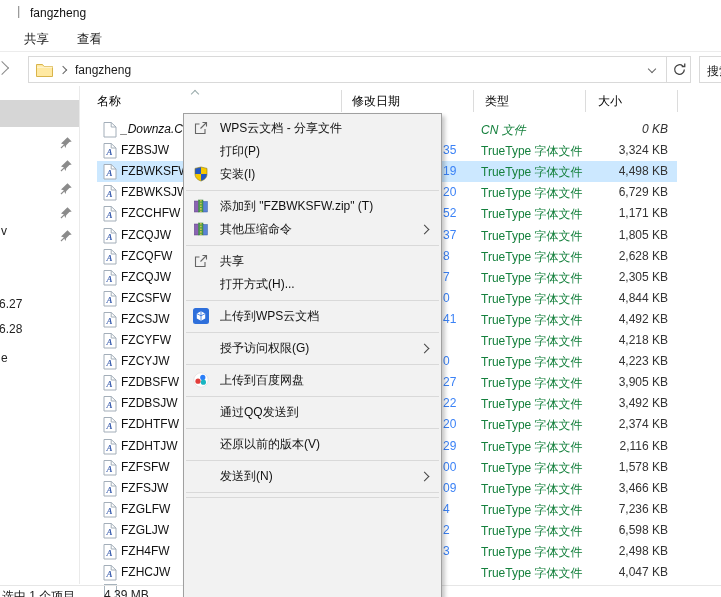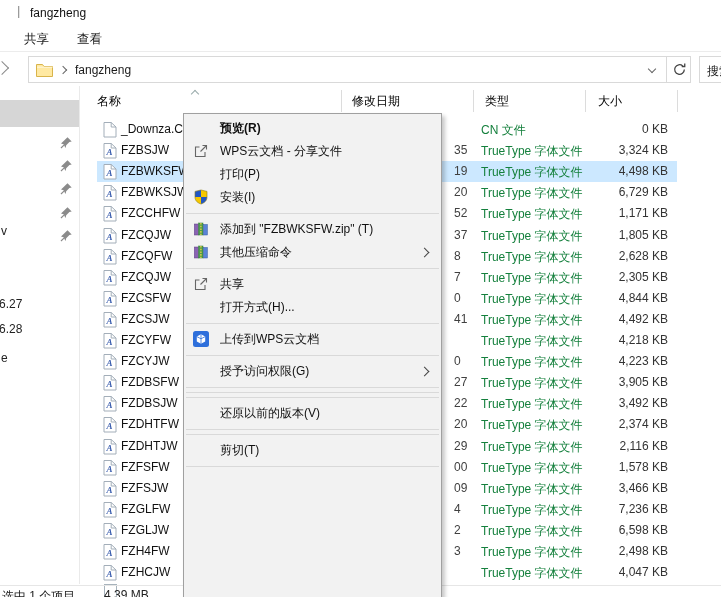--- a/index.html
+++ b/index.html
@@ -30,21 +30,21 @@
   .nav-frag{position:absolute;color:#222;white-space:nowrap}
   
   .hdr{position:absolute;top:93px;color:#000000;cursor:default}
   .hdr-caret{position:absolute;left:192px;top:91px;width:5px;height:5px;border-top:1px solid #9aa;border-right:1px solid #9aa;transform:rotate(-45deg)}
   .hdr-div{position:absolute;top:90px;width:1px;height:22px;background:#dcdcdc}
   
   .row{position:absolute;left:0;width:721px;height:21px}
   .row-sel{position:absolute;left:97px;top:0;width:580px;height:21px;background:#cce8ff}
   .row-icon{position:absolute;left:103px;top:2px}
   .row-name{position:absolute;left:121px;top:3px;color:#111;white-space:nowrap}
-  .row-date{position:absolute;left:454px;top:3px;color:#404040}
+  .row-date{position:absolute;left:443px;top:3px;color:#3b82f6}
   .row-type{position:absolute;left:481px;top:3px;color:#15803d;white-space:nowrap}
   .row-size{position:absolute;left:560px;top:3px;width:108px;text-align:right;color:#333}
   .row23-frag{position:absolute;left:104px;top:584px;width:11px;height:13px;border:1px solid #a7b3bc;background:#fff}
   
   .status-line{position:absolute;left:0;top:585px;width:721px;height:1px;background:#e6e6e6}
   .status-text{position:absolute;top:588px;white-space:nowrap;color:#222}
   .st-left{left:2px}.st-right{left:104px}
   
   .menu{position:absolute;left:183px;top:113px;width:259px;height:492px;background:#f2f2f2;
         border:1px solid #a0a0a0;box-shadow:3px 3px 4px rgba(0,0,0,.22);box-sizing:border-box;padding-top:3px;z-index:10}
@@ -118,21 +118,21 @@
 <span class="hdr-caret"></span>
 <span class="hdr" style="left:352px">修改日期</span>
 <span class="hdr" style="left:485px">类型</span>
 <span class="hdr" style="left:598px">大小</span>
 <span class="hdr-div" style="left:341px"></span>
 <span class="hdr-div" style="left:473px"></span>
 <span class="hdr-div" style="left:585px"></span>
 <span class="hdr-div" style="left:677px"></span>
 
 <div id="rows">
-  <div class="row" style="top: 119px;">
+  <div class="row" style="top: 119px; font-style: italic;">
 
     <span class="row-icon"><svg width="14" height="17" viewBox="0 0 14 17">
           <path d="M1 1.5h7.2L13 6v10H1z" fill="#fff" stroke="#a3aeb9"></path>
           <path d="M8.2 1.5V6H13" fill="none" stroke="#a3aeb9"></path>
         </svg></span>
     <span class="row-name">_Downza.C</span>
     <span class="row-date"></span>
     <span class="row-type">CN 文件</span>
     <span class="row-size">0 KB</span>
   </div>
@@ -410,25 +410,20 @@
     <span class="row-size">4,047 KB</span>
   </div>
 </div>
 <div class="row23-frag"></div>
 
 <div class="status-line"></div>
 <span class="status-text st-left">选中 1 个项目</span>
 <span class="status-text st-right">4.39 MB</span>
 
 <div class="menu" id="menu">
-  <div class="mi bold">
-    <span class="ic"></span>
-    <span class="lbl">预览(R)</span>
-    
-  </div>
 
   <div class="mi">
     <span class="ic"><svg width="16" height="16" viewBox="0 0 16 16" fill="none" stroke="#666" stroke-width="1.1">
           <path d="M6.5 4H2.5v9.5H12V9"></path>
           <path d="M9.5 2.5h4v4"></path>
           <path d="M13.5 2.5L7.5 8.5"></path>
         </svg></span>
     <span class="lbl">WPS云文档 - 分享文件</span>
     
   </div>
@@ -506,29 +501,44 @@
     <span class="lbl">上传到WPS云文档</span>
     
   </div>
 <div class="msep"></div>
   <div class="mi">
     <span class="ic"></span>
     <span class="lbl">授予访问权限(G)</span>
     <span class="sub" style="display: block;"></span>
   </div>
 <div class="msep"></div>
-<div class="msep"></div>
+  <div class="mi">
+    <span class="ic"><svg width="16" height="16" viewBox="0 0 16 16">
+          <circle cx="8" cy="8" r="7.2" fill="#fff" stroke="#dcdcdc" stroke-width=".6"></circle>
+          <circle cx="5" cy="9.2" r="2.6" fill="#e23d3a"></circle>
+          <circle cx="9.8" cy="5.4" r="2.6" fill="#2c7ef8"></circle>
+          <circle cx="10.4" cy="10.2" r="2.6" fill="#19b5c2"></circle>
+        </svg></span>
+    <span class="lbl">上传到百度网盘</span>
+    
+  </div>
+<div class="msep"></div>
+  <div class="mi">
+    <span class="ic"></span>
+    <span class="lbl">通过QQ发送到</span>
+    
+  </div>
 <div class="msep"></div>
   <div class="mi">
     <span class="ic"></span>
     <span class="lbl">还原以前的版本(V)</span>
     
   </div>
 <div class="msep"></div>
-<div class="msep"></div>
   <div class="mi">
     <span class="ic"></span>
-    <span class="lbl">剪切(T)</span>
-    
-  </div>
+    <span class="lbl">发送到(N)</span>
+    <span class="sub" style="display: block;"></span>
+  </div>
+<div class="msep"></div>
 
 <div class="msep"></div>
   </div>
 
 </body></html>

